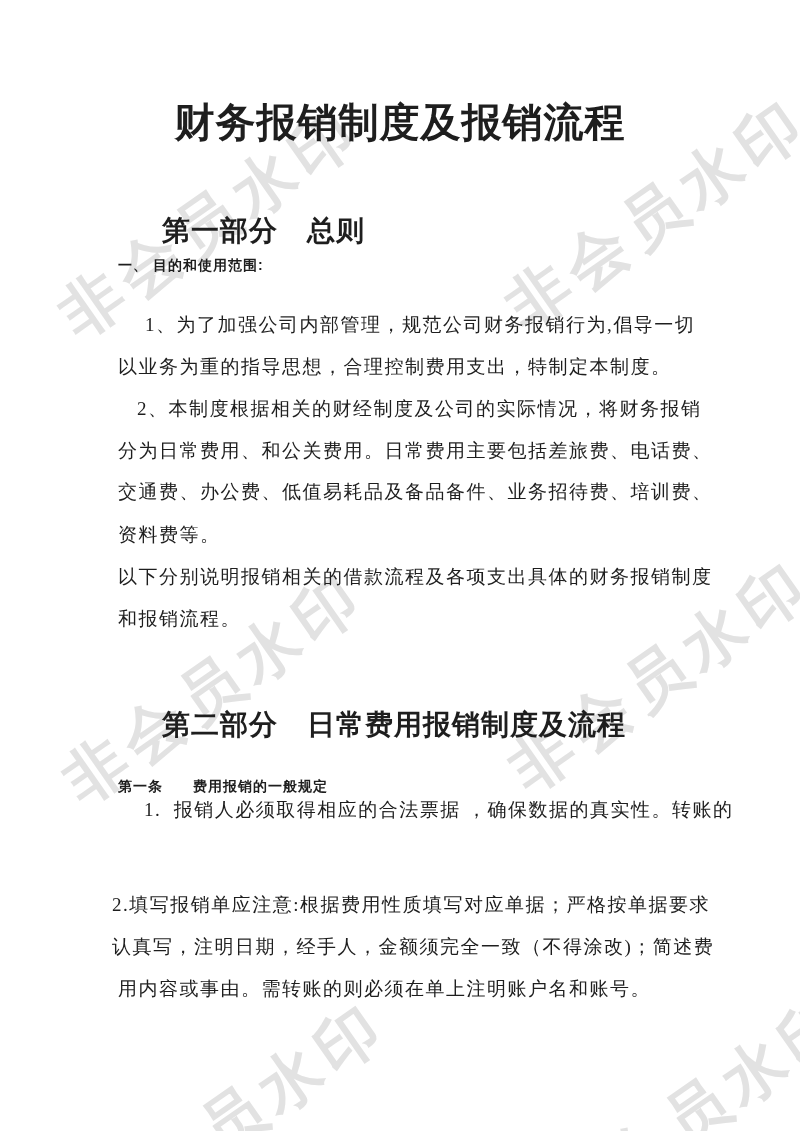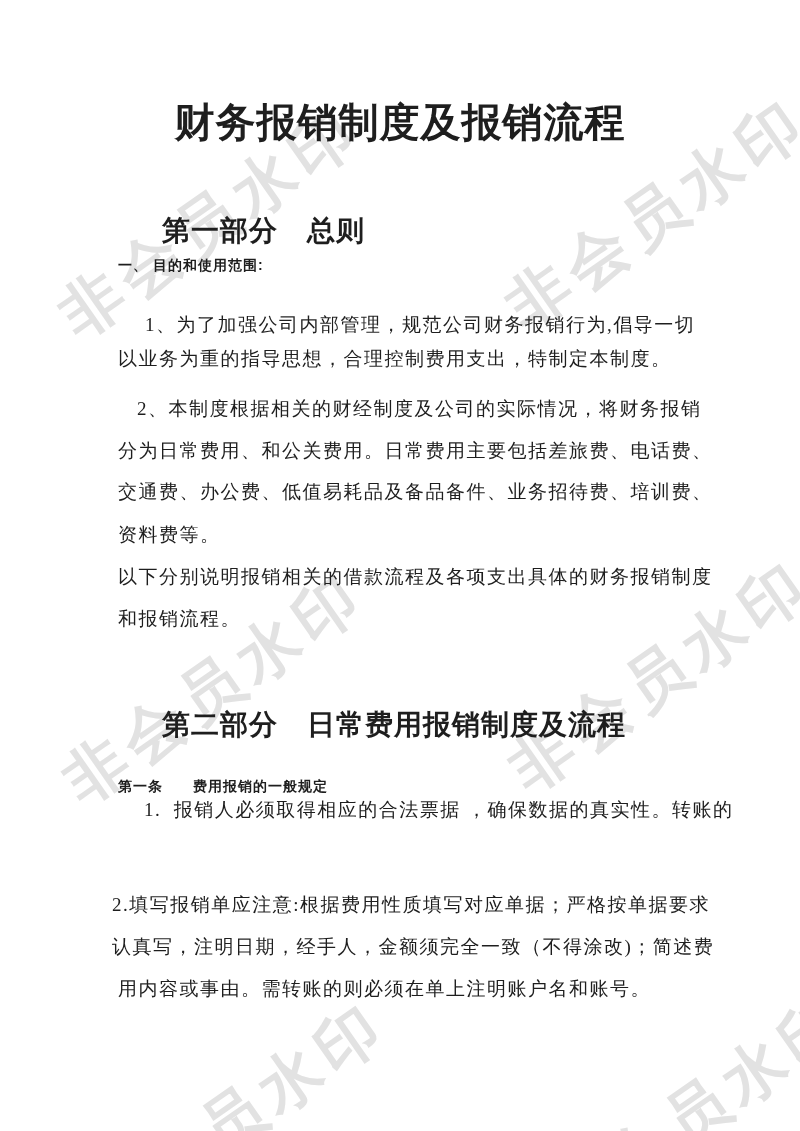--- a/index.html
+++ b/index.html
@@ -93,21 +93,21 @@
   </div>
 
   <div class="content">
 
     <div class="doc-title">财务报销制度及报销流程</div>
 
     <div class="part-heading h1">第一部分　总则</div>
     <div class="sub-heading s1">一、 目的和使用范围:</div>
 
     <div class="line" style="left:145px; top:314px;">1、为了加强公司内部管理，规范公司财务报销行为,倡导一切</div>
-    <div class="line" style="left:118px; top:348px;">以业务为重的指导思想，合理控制费用支出，特制定本制度。</div>
+    <div class="line" style="left:118px; top:356px;">以业务为重的指导思想，合理控制费用支出，特制定本制度。</div>
 
     <div class="line" style="left:137px; top:398px;">2、本制度根据相关的财经制度及公司的实际情况，将财务报销</div>
     <div class="line" style="left:118px; top:440px;">分为日常费用、和公关费用。日常费用主要包括差旅费、电话费、</div>
     <div class="line" style="left:118px; top:482px;font-family:Liberation Mono, monospace;">交通费、办公费、低值易耗品及备品备件、业务招待费、培训费、</div>
     <div class="line" style="left:118px; top:524px;">资料费等。</div>
 
     <div class="line" style="left:118px; top:566px;">以下分别说明报销相关的借款流程及各项支出具体的财务报销制度</div>
     <div class="line" style="left:110px; top:608px;margin-left:8px;">和报销流程。</div>
 
     <div class="part-heading h2">第二部分　日常费用报销制度及流程</div>

